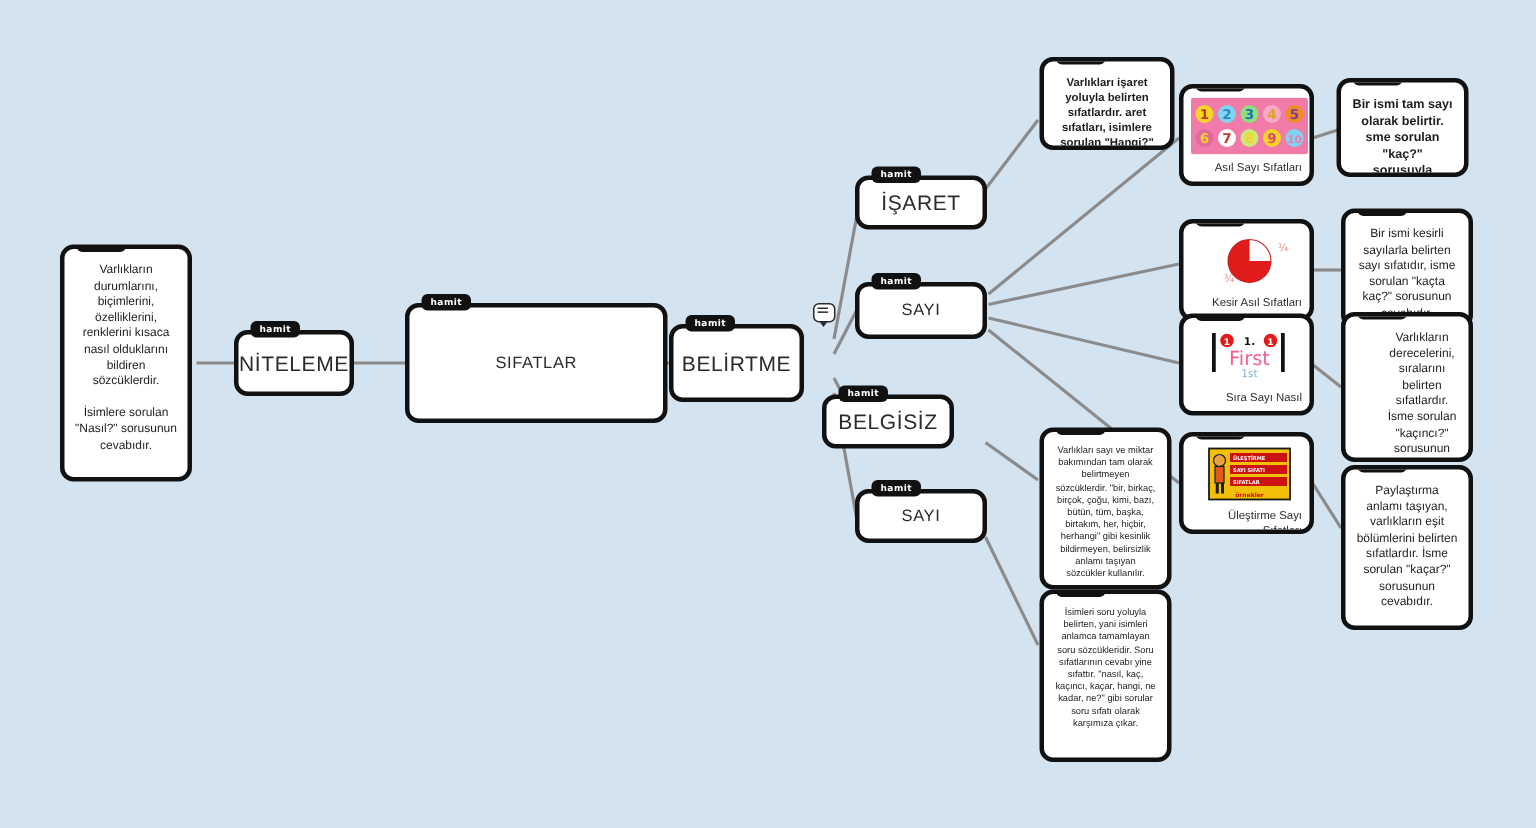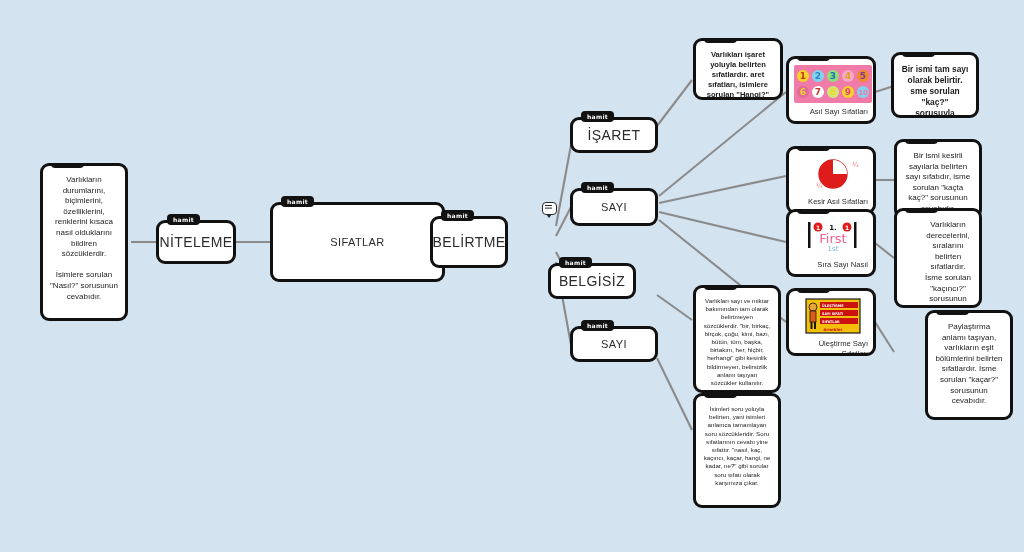--- a/index.html
+++ b/index.html
@@ -125,21 +125,21 @@
   <div class="node" style="left:156px;top:220px;width:80px;height:44px;">
     <span class="badge">hamit</span>
     <span class="label">NİTELEME</span>
   </div>
 
   <div class="node" style="left:270px;top:202px;width:175px;height:80px;">
     <span class="badge">hamit</span>
     <span class="label bold">SIFATLAR</span>
   </div>
 
-  <div class="node" style="left:430px;top:216px;width:78px;height:52px;justify-content:center;">
+  <div class="node" style="left:446px;top:216px;width:90px;height:52px;justify-content:center;">
     <span class="badge">hamit</span>
     <span class="label">BELİRTME</span>
   </div>
   <span class="comment-icon" style="left:542px;top:202px;"></span>
 
   <div class="node" style="left:570px;top:117px;width:88px;height:36px;">
     <span class="badge">hamit</span>
     <span class="label">İŞARET</span>
   </div>
 
@@ -279,18 +279,18 @@
   <div class="node scroll" style="left:894px;top:139px;width:88px;height:80px;">
     <span class="badge">hamit</span>
     <span class="note med">Bir ismi kesirli sayılarla belirten sayı sıfatıdır, isme sorulan "kaçta kaç?" sorusunun cevabıdır.</span>
   </div>
 
   <div class="node scroll" style="left:894px;top:208px;width:88px;height:100px;padding-left:20px;">
     <span class="badge">hamit</span>
     <span class="note med">Varlıkların derecelerini, sıralarını belirten sıfatlardır. İsme sorulan "kaçıncı?" sorusunun cevabıdır.</span>
   </div>
 
-  <div class="node scroll" style="left:925px;top:310px;width:88px;height:110px;">
+  <div class="node scroll" style="left:894px;top:310px;width:88px;height:110px;">
     <span class="badge">hamit</span>
     <span class="note med">Paylaştırma anlamı taşıyan, varlıkların eşit bölümlerini belirten sıfatlardır. İsme sorulan "kaçar?" sorusunun cevabıdır.</span>
   </div>
 
 </div>
 
 </body></html>

